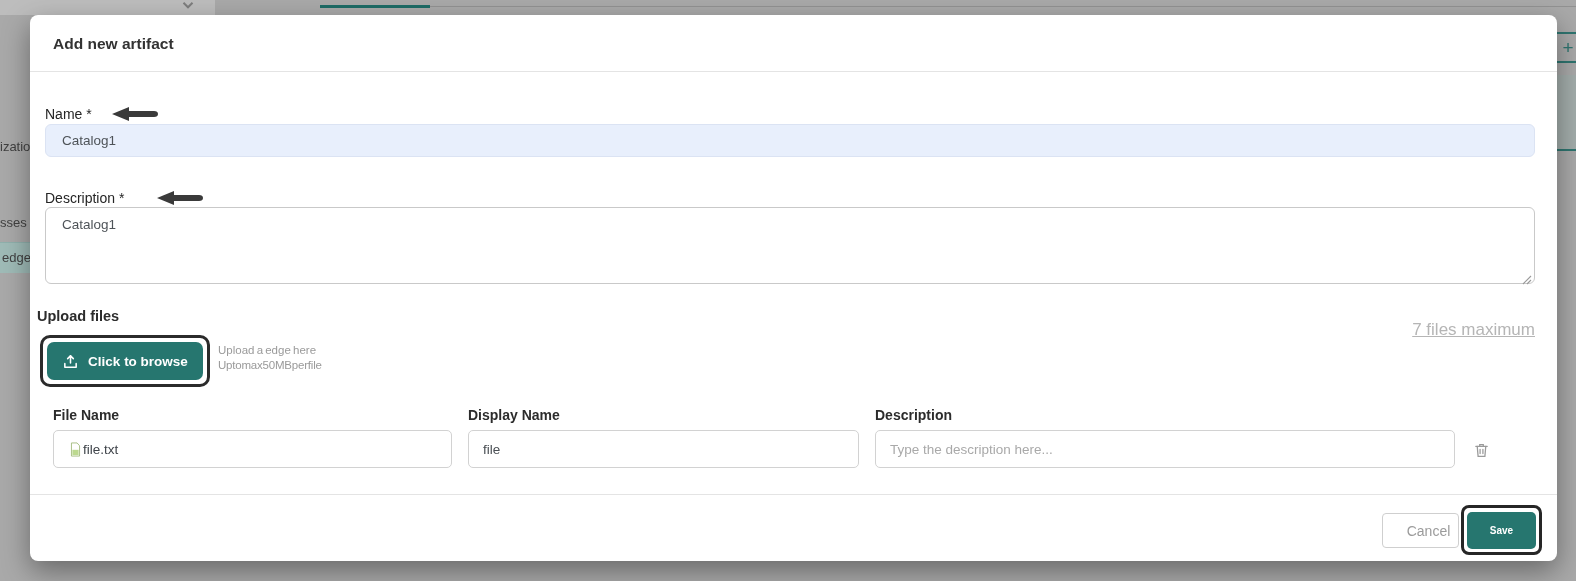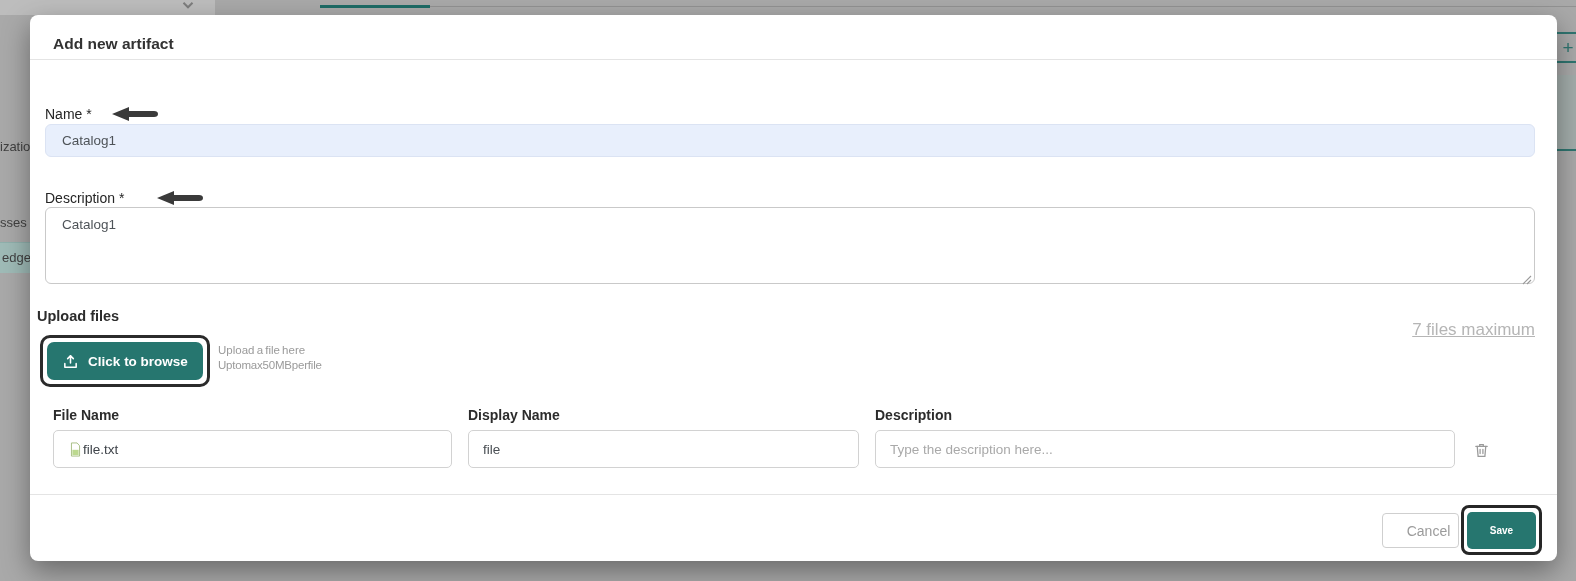--- a/index.html
+++ b/index.html
@@ -15,21 +15,21 @@
   .bg-frag { position:absolute; left:0; font-size:13px; color:#414141; white-space:nowrap; }
   .bg-frag-highlight { position:absolute; left:0; top:242px; width:31px; height:31px; background:#9fbbb7; border-top:1px solid #8fb0ac; }
   .bg-plus-line { position:absolute; left:1556px; width:20px; height:2px; background:#2f7570; }
   .bg-plus { position:absolute; left:1560px; top:36px; width:16px; height:24px; color:#2f7570;
              font-size:19px; font-weight:400; text-align:center; line-height:24px; }
   .bg-right-panel { position:absolute; left:1556px; top:75px; width:20px; height:76px; background:#a3adab; border-bottom:2px solid #2f7570; }
 
   
   .modal { position:absolute; left:30px; top:15px; width:1527px; height:546px; background:#ffffff;
            border-radius:8px; box-shadow:0 10px 28px rgba(0,0,0,0.38); }
-  .modal-header { position:absolute; left:0; top:0; width:100%; height:45px; border-bottom:1px solid #e4e4e4; }
+  .modal-header { position:absolute; left:0; top:0; width:100%; height:57px; border-bottom:1px solid #e4e4e4; }
   .modal-title { position:absolute; left:23px; top:0; line-height:57px; font-size:15.5px; font-weight:700; color:#333333; }
 
   .field-label { position:absolute; font-size:14px; font-weight:500; color:#252525; }
   .annot-arrow { position:absolute; }
 
   .name-input { position:absolute; left:15px; top:109px; width:1490px; height:33px; background:#e8effc;
                 border:1px solid #dbe3f3; border-radius:6px; padding:0 16px; font-size:13.5px; color:#4e5358;
                 font-family:"Liberation Sans", sans-serif; outline:none; }
   .desc-wrap { position:absolute; left:15px; top:192px; width:1490px; height:77px; }
   .desc-textarea { width:100%; height:100%; border:1px solid #c9c9c9; border-radius:6px; resize:none;
@@ -131,21 +131,21 @@
           <svg viewBox="0 0 24 24" width="17" height="17" fill="none" stroke="#ffffff" stroke-width="2.2" stroke-linecap="round" stroke-linejoin="round">
             <path d="M4 15v5h16v-5"></path>
               <path d="M12 14V4"></path>
               <path d="M8 8l4-4 4 4"></path>
           </svg>
         </span>
         <span>Click to browse</span>
       </button>
     </div>
     <div class="upload-hints">
-      <div class="hint1">Upload a file here</div>
+      <div class="hint1">Upload a edge here</div>
       <div class="hint2">Up to max 50MB per file</div>
     </div>
 
     <div class="col-label" style="left:23px;">File Name</div>
     <div class="col-label" style="left:438px;">Display Name</div>
     <div class="col-label" style="left:845px;">Description</div>
 
     <div class="filename-box">
       <span style="display:flex;">
         <svg viewBox="0 0 24 24" width="15" height="17">

